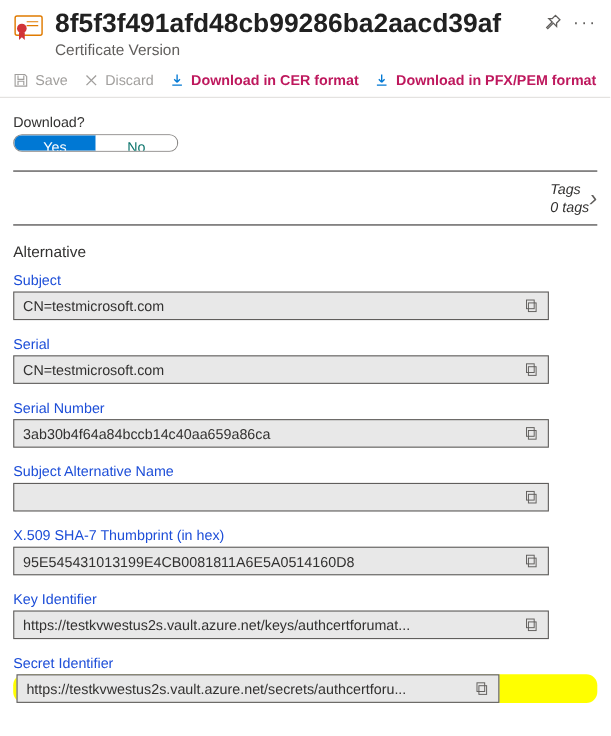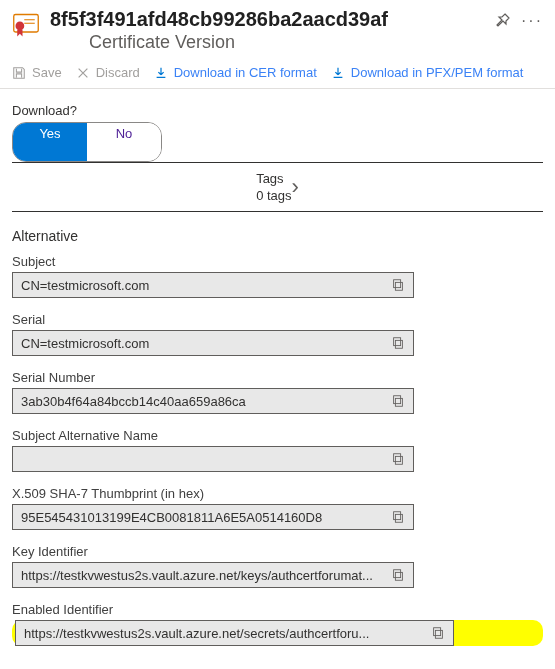--- a/index.html
+++ b/index.html
@@ -6,63 +6,63 @@
   body {
     font-family: "Segoe UI", Arial, sans-serif;
     font-size: 13px;
     color: #323130;
     background: #fff;
     width: 555px;
   }
   .header { padding: 8px 12px 4px 12px; display: flex; align-items: flex-start; gap: 10px; }
   .cert-icon { width: 28px; height: 28px; flex-shrink: 0; margin-top: 3px;}
   .title-block { flex: 1; }
-  .page-title { font-size: 20px; font-weight: 600; color: #212121; }
-  .subtitle { font-size: 18px; color: #605e5c; margin-top: 1px; margin-left: 39px; }
+  .page-title { font-size: 24px; font-weight: 600; color: #212121; }
+  .subtitle { font-size: 14px; color: #605e5c; margin-top: 1px; }
   .header-actions { display: flex; align-items: center; gap: 10px; margin-top: 4px; }
   .pin-icon, .menu-icon { cursor: pointer; color: #605e5c; }
 
   .toolbar {
     display: flex; align-items: center; gap: 14px;
     padding: 8px 12px;
     border-bottom: 1px solid #e1dfdd;
   }
   .tb-btn { display: inline-flex; align-items: center; gap: 6px; font-size: 13px; cursor: pointer; }
   .tb-btn.disabled { color: #a19f9d; cursor: default; }
-  .tb-btn.enabled { color: #3b82f6; }
+  .tb-btn.enabled { color: #be185d; font-weight: bold; }
   .dl-icon { color: #0078d4; }
 
   .content { padding: 8px 12px 18px 12px; }
   .label { font-size: 13px; color: #323130; margin-top: 6px; margin-bottom: 4px; }
   .toggle {
     display: inline-flex; border: 1px solid #8a8886; border-radius: 14px;
-    overflow: hidden; height: 40px; width: 150px;
+    overflow: hidden; height: 16px; width: 150px;
   }
   .toggle-opt {
     flex: 1; text-align: center; line-height: 22px; font-size: 13px; cursor: pointer;
-    background: #fff; color: #4c1d95;
+    background: #fff; color: #0f766e;
   }
   .toggle-opt.selected { background: #0078d4; color: #fff; }
 
   .tags-row {
-    display: flex; justify-content: center; align-items: center;
+    display: flex; justify-content: flex-end; align-items: center;
     border-top: 1px solid #323130; border-bottom: 1px solid #323130;
-    padding: 8px 0; cursor: pointer;
+    padding: 8px 0; margin-top: 14px; cursor: pointer; font-style: italic;
   }
   .tags-text { display: flex; flex-direction: column; gap: 2px; }
   .chev { font-size: 22px; color: #605e5c; }
 
   .section-title { font-size: 14px; color: #323130; margin: 16px 0 10px 0; }
 
   .field-group { margin-bottom: 14px; }
-  .field-label { font-size: 13px; color: #404040; margin-bottom: 3px; }
+  .field-label { font-size: 13px; color: #1d4ed8; margin-bottom: 3px; }
   .readonly-box {
     display: flex; align-items: center; justify-content: space-between;
     border: 1px solid #605e5c; background: #e8e8e8;
-    padding: 4px 8px; height: 26px; width: 402px;
+    padding: 4px 8px; height: 26px; width: 487px;
   }
   .readonly-box .val {
     font-size: 13px; color: #323130;
     white-space: nowrap; overflow: hidden; text-overflow: ellipsis;
     flex: 1;
   }
   .copy-icon { width: 14px; height: 14px; flex-shrink: 0; cursor: pointer; margin-left: 8px; }
   .highlighted { background: #ffff00; padding: 0 3px; border-radius: 10px;}
   .highlighted .readonly-box { width: 439px; }
 </style>
@@ -194,21 +194,21 @@
     <div class="readonly-box">
       <span class="val">https://testkvwestus2s.vault.azure.net/keys/authcertforumat...</span>
       <svg class="copy-icon" viewBox="0 0 16 16">
           <rect x="5" y="5" width="8" height="9" fill="none" stroke="#605e5c"></rect>
           <rect x="3" y="2" width="8" height="9" fill="none" stroke="#605e5c"></rect>
         </svg>
     </div>
   </div>
 
   <div class="field-group">
-    <div class="field-label">Enabled Identifier</div>
+    <div class="field-label">Secret Identifier</div>
     <div class="highlighted">
       <div class="readonly-box">
         <span class="val">https://testkvwestus2s.vault.azure.net/secrets/authcertforu...</span>
         <svg class="copy-icon" viewBox="0 0 16 16">
             <rect x="5" y="5" width="8" height="9" fill="none" stroke="#605e5c"></rect>
             <rect x="3" y="2" width="8" height="9" fill="none" stroke="#605e5c"></rect>
           </svg>
       </div>
     </div>
   </div>

